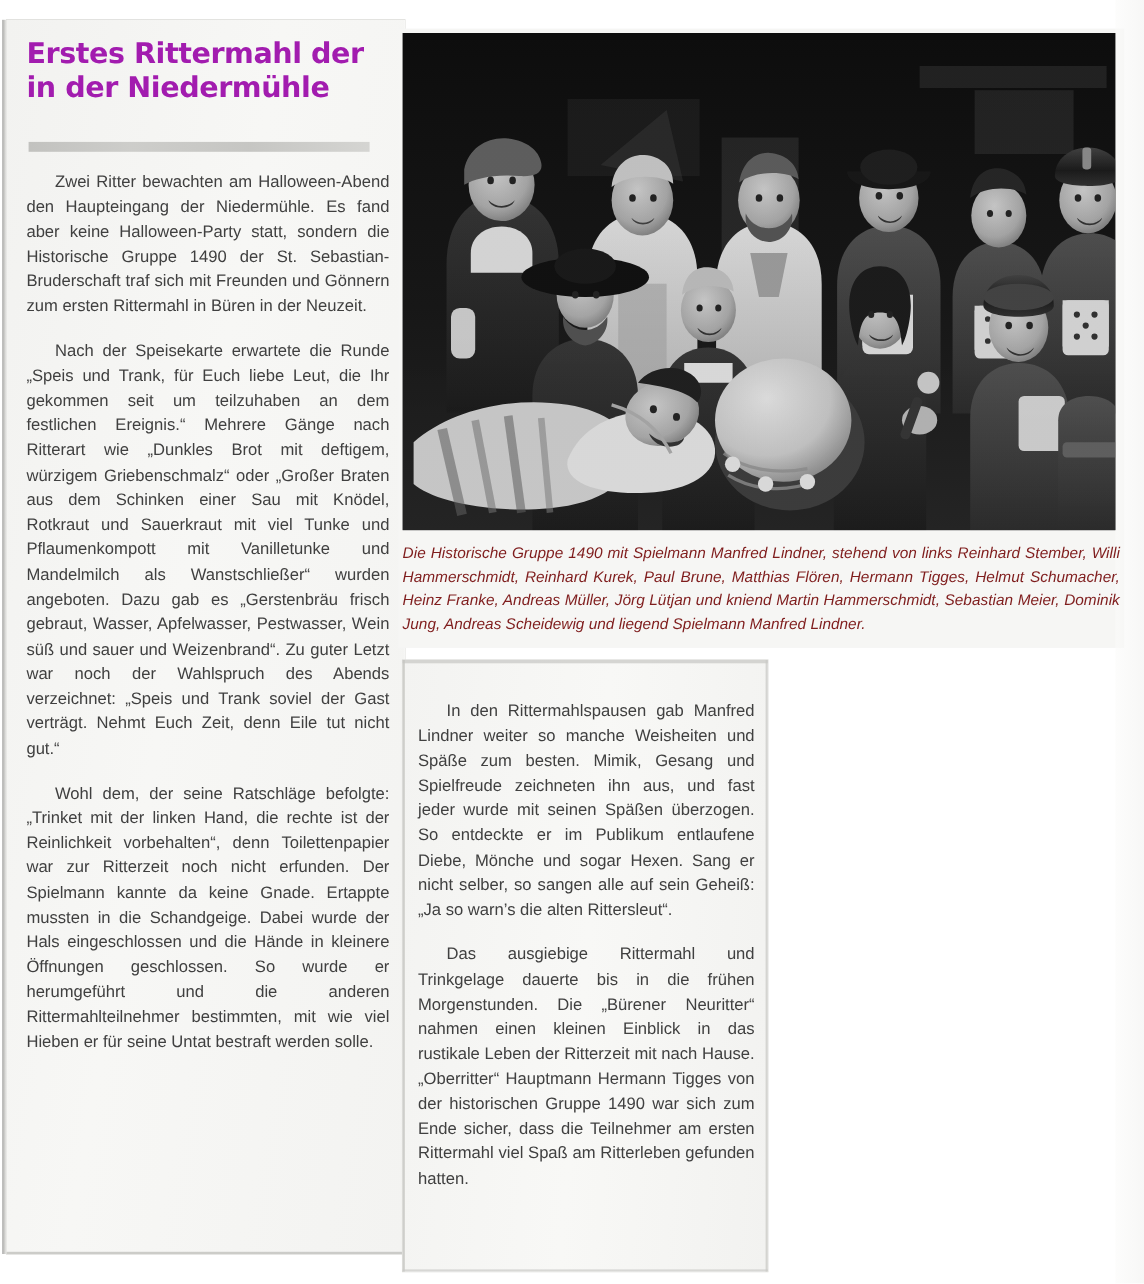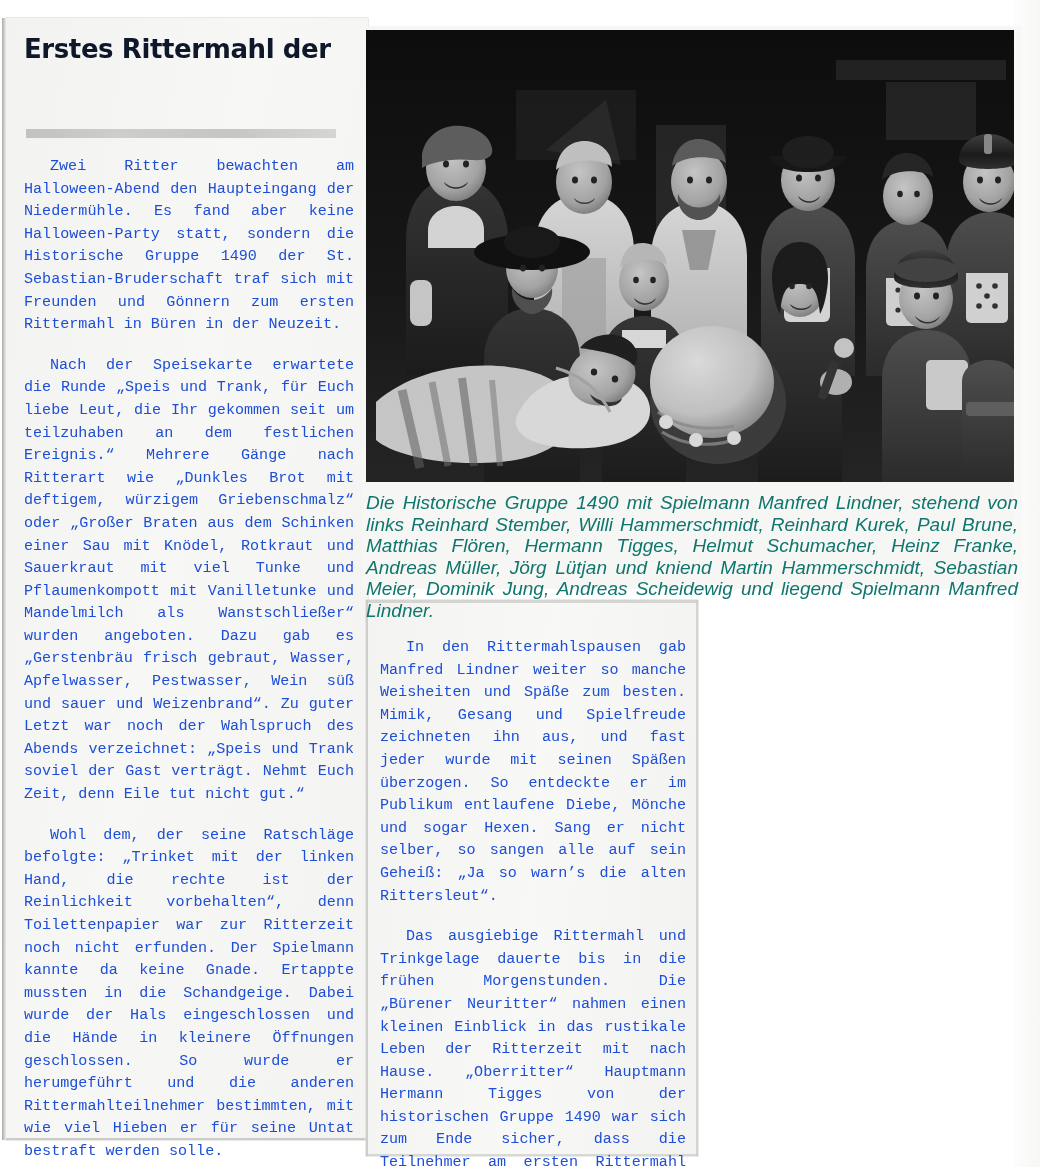--- a/index.html
+++ b/index.html
@@ -117,37 +117,37 @@
     left: 24px;
     top: 34px;
     width: 330px;
   }
   #headline .hl-line {
     font-family: "DejaVu Sans", sans-serif;
     font-weight: 700;
     font-size: 26px;
     line-height: 31px;
     letter-spacing: -0.4px;
-    color: #0f172a;
+    color: #a21caf;
   }
   #headline-rule {
     position: absolute;
     left: 26px;
     top: 129px;
     width: 310px;
     height: 9px;
     background: linear-gradient(90deg,#b9b9b6 0%, #c6c6c3 30%, #bdbdba 65%, #cfcfcc 100%);
     opacity: .85;
   }
 
   
   .bodycol {
     position: absolute;
-    color: #1d4ed8;
-    font-family: Liberation Mono, monospace;
+    color: #404040;
+    font-family: Liberation Sans, sans-serif;
     font-size: 15.1px;
     line-height: 22.6px;
     text-align: justify;
     -webkit-hyphens: none;
     hyphens: none;
   }
   #col-left {
     left: 24px;
     top: 155px;
     width: 330px;
@@ -183,23 +183,23 @@
   }
 
   
   #caption {
     position: absolute;
     left: 366px;
     top: 492px;
     width: 652px;
     font-family: "Liberation Sans", sans-serif;
     font-style: italic;
-    font-size: 19px;
+    font-size: 14px;
     line-height: 21.6px;
-    color: #0f766e;
+    color: #7f1d1d;
     text-align: justify;
   }
 
   
   #grain {
     position: absolute;
     inset: 0;
     pointer-events: none;
     opacity: .5;
   }
@@ -215,20 +215,21 @@
   <div class="clipping" id="clip-photo"></div>
   <div class="clipping" id="clip-right"></div>
   <div id="clip-right-topedge"></div>
   <div id="clip-right-leftedge"></div>
   <div id="clip-right-rightedge"></div>
   <div id="clip-right-bottomedge"></div>
   <div id="page-right-smudge"></div>
 
   <div id="headline">
     <div class="hl-line">Erstes Rittermahl der</div>
+    <div class="hl-line">in der Niedermühle</div>
   </div>
   <div id="headline-rule"></div>
 
   <div class="bodycol" id="col-left">
     <p>Zwei Ritter bewachten am Halloween-Abend den Haupteingang der Niedermühle. Es fand aber keine Halloween-Party statt, sondern die Historische Gruppe 1490 der St. Sebastian-Bruderschaft traf sich mit Freunden und Gönnern zum ersten Rittermahl in Büren in der Neuzeit.</p>
     <p>Nach der Speisekarte erwartete die Runde „Speis und Trank, für Euch liebe Leut, die Ihr gekommen seit um teilzuhaben an dem festlichen Ereignis.“ Mehrere Gänge nach Ritterart wie „Dunkles Brot mit deftigem, würzigem Griebenschmalz“ oder „Großer Braten aus dem Schinken einer Sau mit Knödel, Rotkraut und Sauerkraut mit viel Tunke und Pflaumenkompott mit Vanilletunke und Mandelmilch als Wanstschließer“ wurden angeboten. Dazu gab es „Gerstenbräu frisch gebraut, Wasser, Apfelwasser, Pestwasser, Wein süß und sauer und Weizenbrand“. Zu guter Letzt war noch der Wahlspruch des Abends verzeichnet: „Speis und Trank soviel der Gast verträgt. Nehmt Euch Zeit, denn Eile tut nicht gut.“</p>
     <p>Wohl dem, der seine Ratschläge befolgte: „Trinket mit der linken Hand, die rechte ist der Reinlichkeit vorbehalten“, denn Toilettenpapier war zur Ritterzeit noch nicht erfunden. Der Spielmann kannte da keine Gnade. Ertappte mussten in die Schandgeige. Dabei wurde der Hals eingeschlossen und die Hände in kleinere Öffnungen geschlossen. So wurde er herumgeführt und die anderen Rittermahlteilnehmer bestimmten, mit wie viel Hieben er für seine Untat bestraft werden solle.</p>
   </div>
 
   <div id="photo-frame">

